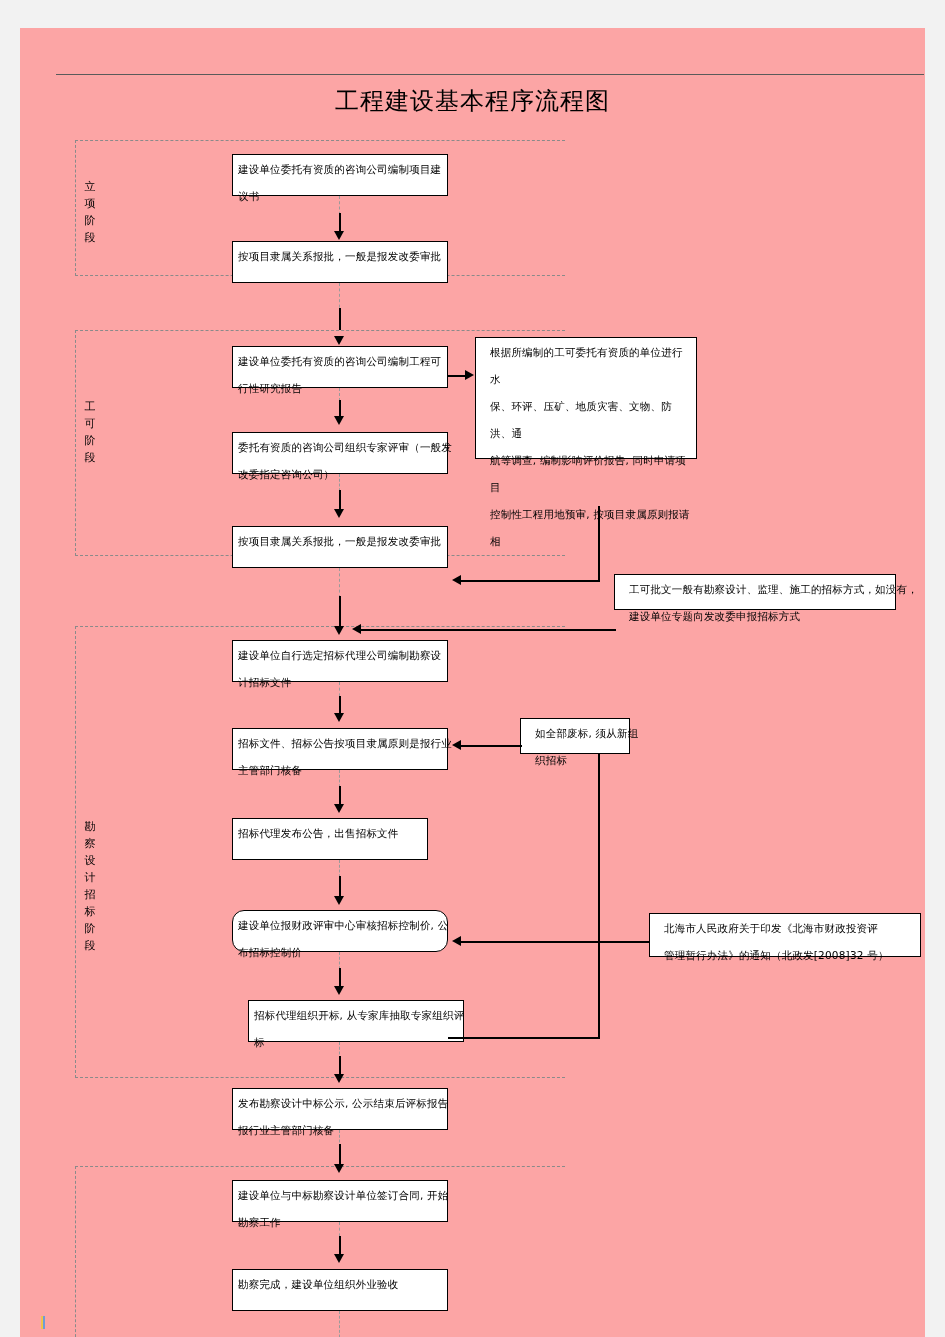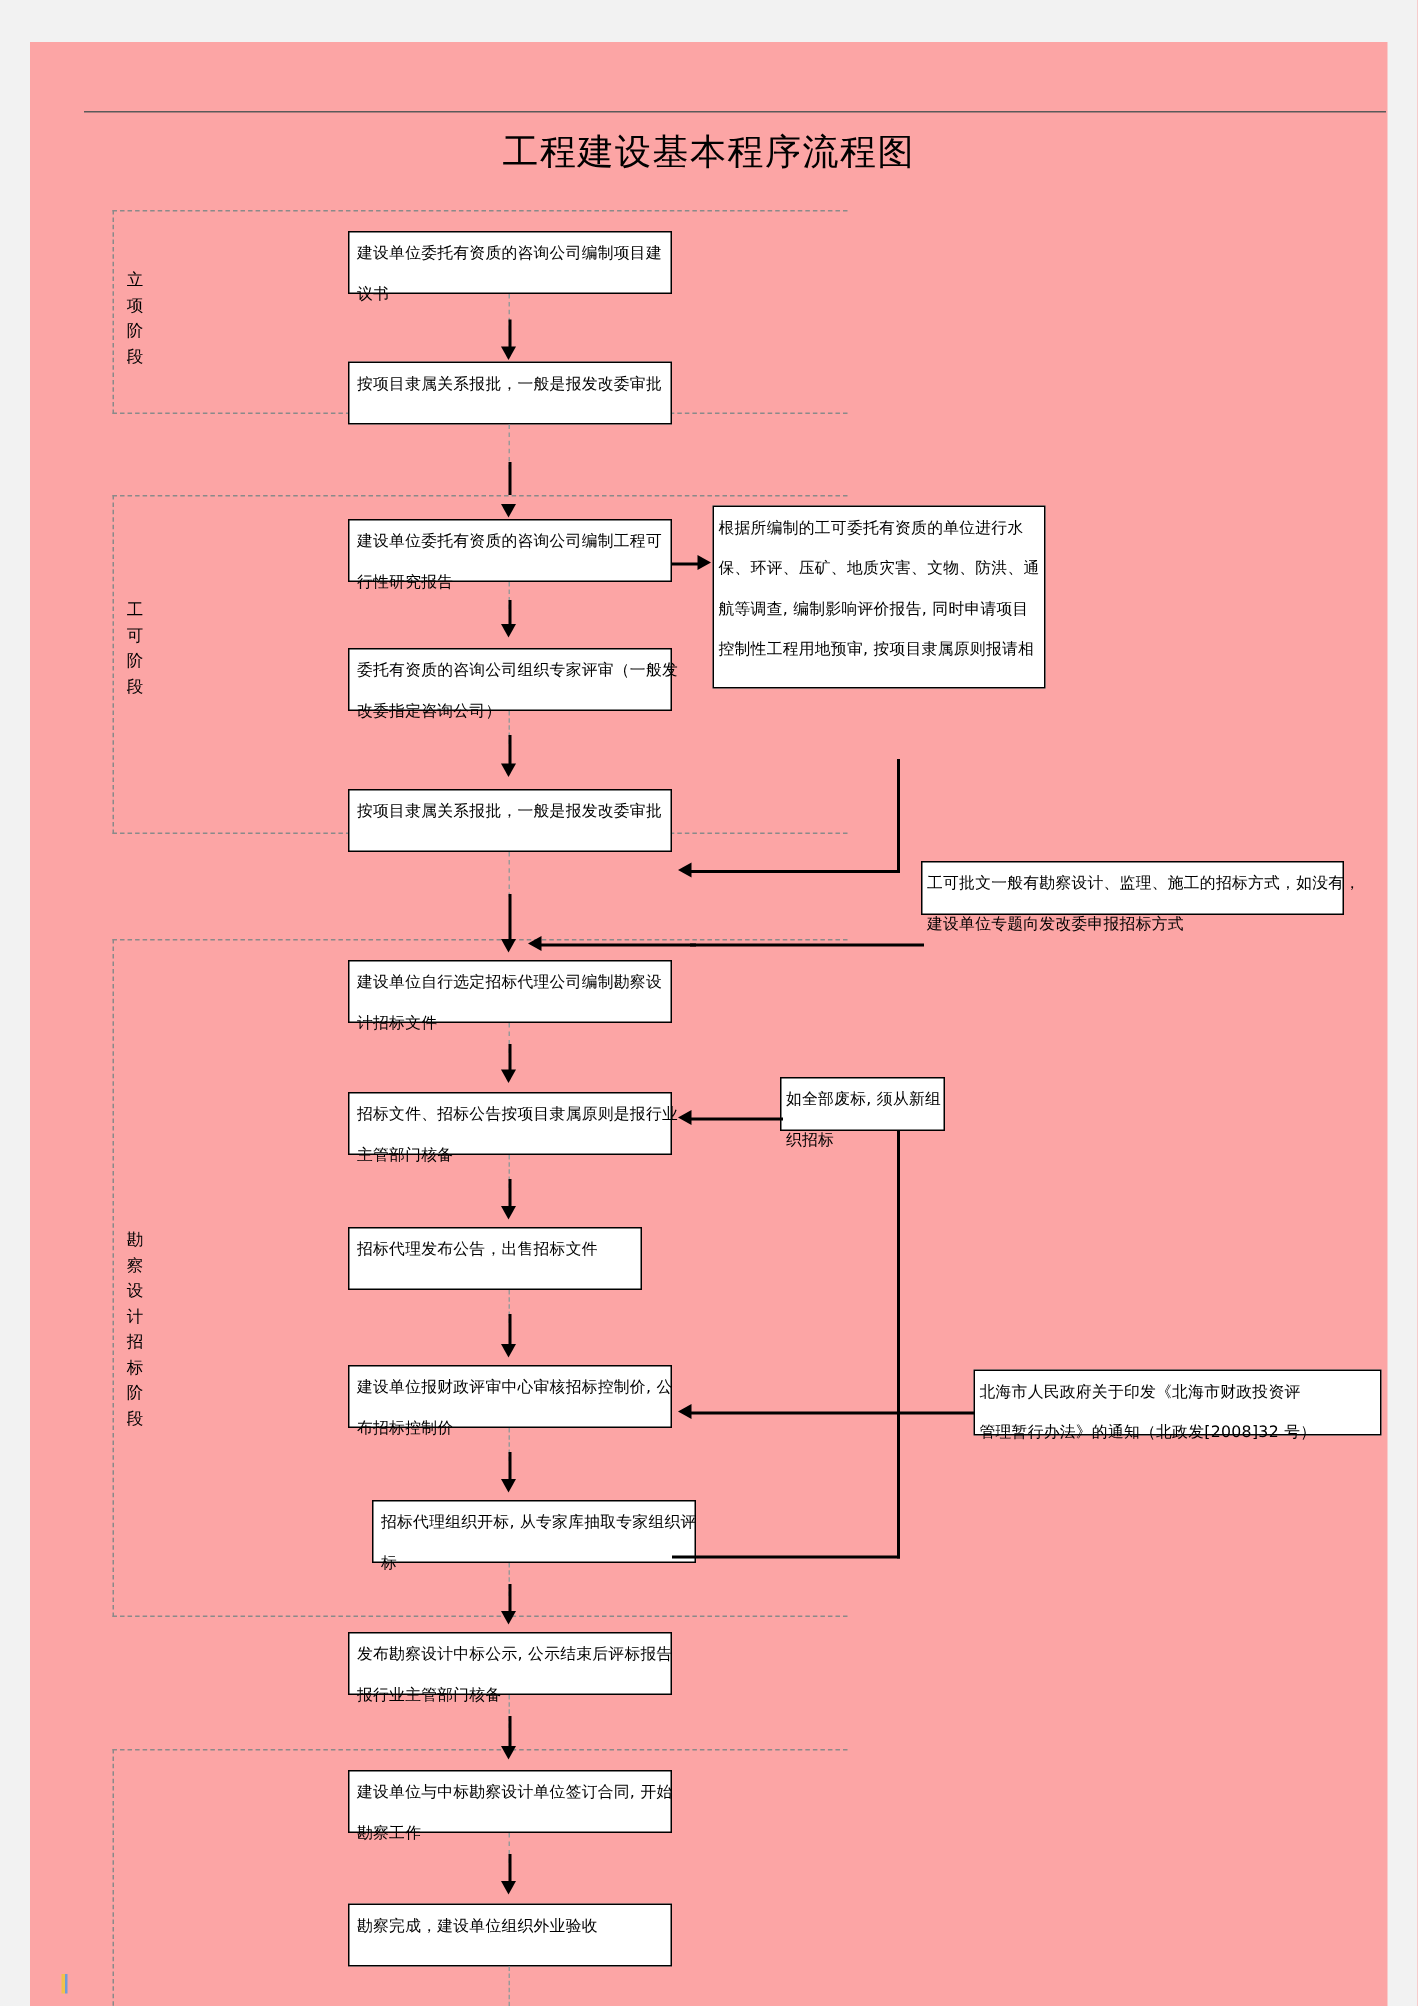--- a/index.html
+++ b/index.html
@@ -43,21 +43,21 @@
   }
   
   .note{
     position:absolute;
     border:1.3px solid #000;
     background:#fff;
     box-sizing:border-box;
     font-size:10.5px;
     line-height:27px;
     color:#000;
-    padding:1px 3px 0 3px;
+    padding:1px 3px 0 14px;
     letter-spacing:.2px;
     overflow:visible;
   }
   
   .stage{
     position:absolute;
     border:1.2px dashed #8a8a8a;
     border-right:none;
     box-sizing:border-box;
     background:transparent;
@@ -150,21 +150,21 @@
 
   <div class="box" style="left:212px;top:700px;width:216px;height:42px;">
     <span>招标文件、招标公告按项目隶属原则是报行业</span><br>
     <span>主管部门核备</span>
   </div>
 
   <div class="box" style="left:212px;top:790px;width:196px;height:42px;">
     <span>招标代理发布公告，出售招标文件</span>
   </div>
 
-  <div class="box" style="left:212px;top:882px;width:216px;height:42px;">
+  <div class="box" style="left:212px;top:882px;width:216px;height:42px;border-radius:12px;">
     <span>建设单位报财政评审中心审核招标控制价, 公</span><br>
     <span>布招标控制价</span>
   </div>
 
   <div class="box" style="left:212px;top:972px;width:216px;height:42px;margin-left:16px;">
     <span>招标代理组织开标, 从专家库抽取专家组织评</span><br>
     <span>标</span>
   </div>
 
   <div class="box" style="left:212px;top:1152px;width:216px;height:42px;">

